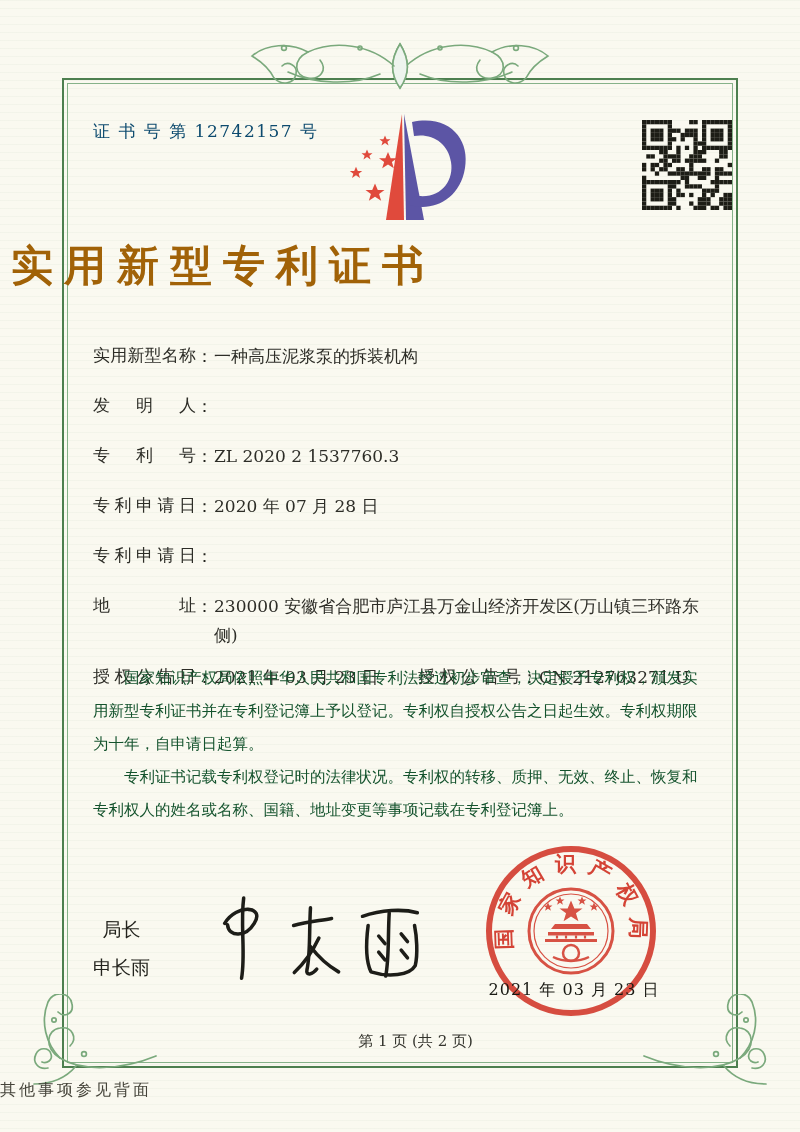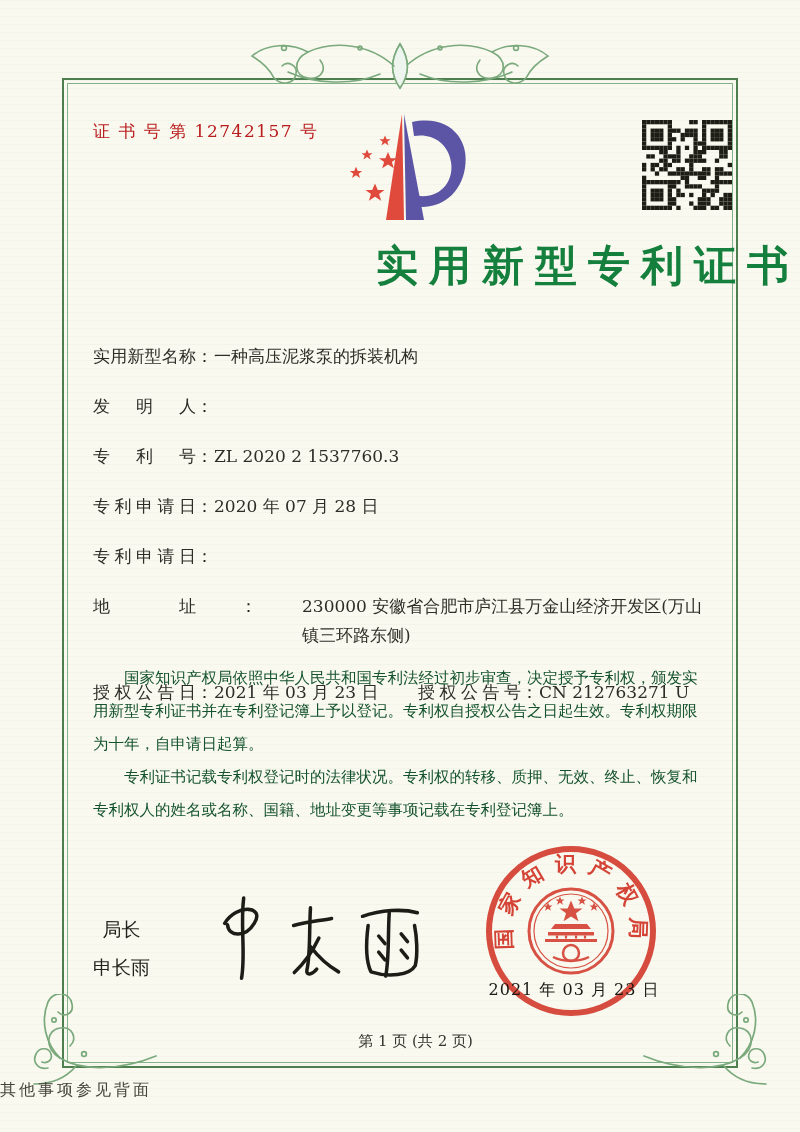--- a/index.html
+++ b/index.html
@@ -9,30 +9,30 @@
         rgba(110,150,115,0.05) 0 1px, transparent 1px 8px);pointer-events:none;}
   
   .border-outer{position:absolute;left:62px;top:78px;width:672px;height:986px;
         border:2.5px solid #4d7f4f;}
   .border-inner{position:absolute;inset:3px;border:1px solid #86b289;}
   
   .ornament-top{position:absolute;left:240px;top:24px;width:320px;height:86px;}
   .ornament-bl{position:absolute;left:24px;top:994px;width:138px;height:96px;}
   .ornament-br{position:absolute;left:638px;top:994px;width:138px;height:96px;transform:scaleX(-1);}
   
-  .cert-no{position:absolute;left:93px;top:120px;font-size:17px;letter-spacing:1.5px;color:#b91c1c;}
+  .cert-no{position:absolute;left:93px;top:120px;font-size:17px;letter-spacing:1.5px;color:#0c4a6e;}
   .logo{position:absolute;left:328px;top:104px;width:152px;height:126px;}
   .qr{position:absolute;left:642px;top:120px;width:90px;height:90px;}
-  .title{position:absolute;left:0;right:0;top:238px;margin:0;text-align:right;
-        font-size:42px;font-weight:600;letter-spacing:11px;text-indent:11px;color:#15803d;}
+  .title{position:absolute;left:0;right:0;top:238px;margin:0;text-align:left;
+        font-size:42px;font-weight:600;letter-spacing:11px;text-indent:11px;color:#a16207;}
   
   .fields{position:absolute;left:93px;top:342px;width:616px;font-size:17px;line-height:29px;}
   .field-row{display:flex;margin-bottom:21px;}
-  .field-row.addr{margin-bottom:28px;gap:44px;}
-  .field-label{width:103px;flex:none;text-align:justify;text-align-last:justify;color:#2d2d27;}
+  .field-row.addr{margin-bottom:13px;}
+  .field-label{width:103px;flex:none;text-align:justify;text-align-last:justify;color:#2d2d27;font-family:Liberation Mono, monospace;}
   .field-colon{flex:none;width:18px;}
   .field-value{flex:1;color:#2d2d27;}
   .field-row.double{display:flex;}
   .pair{display:flex;}
   .pair.first{width:325px;flex:none;}
   
   .body-text{position:absolute;left:93px;top:662px;width:616px;font-size:15.5px;
         line-height:33px;color:#14532d;}
   .body-text p{margin:0;text-indent:2em;}
   

